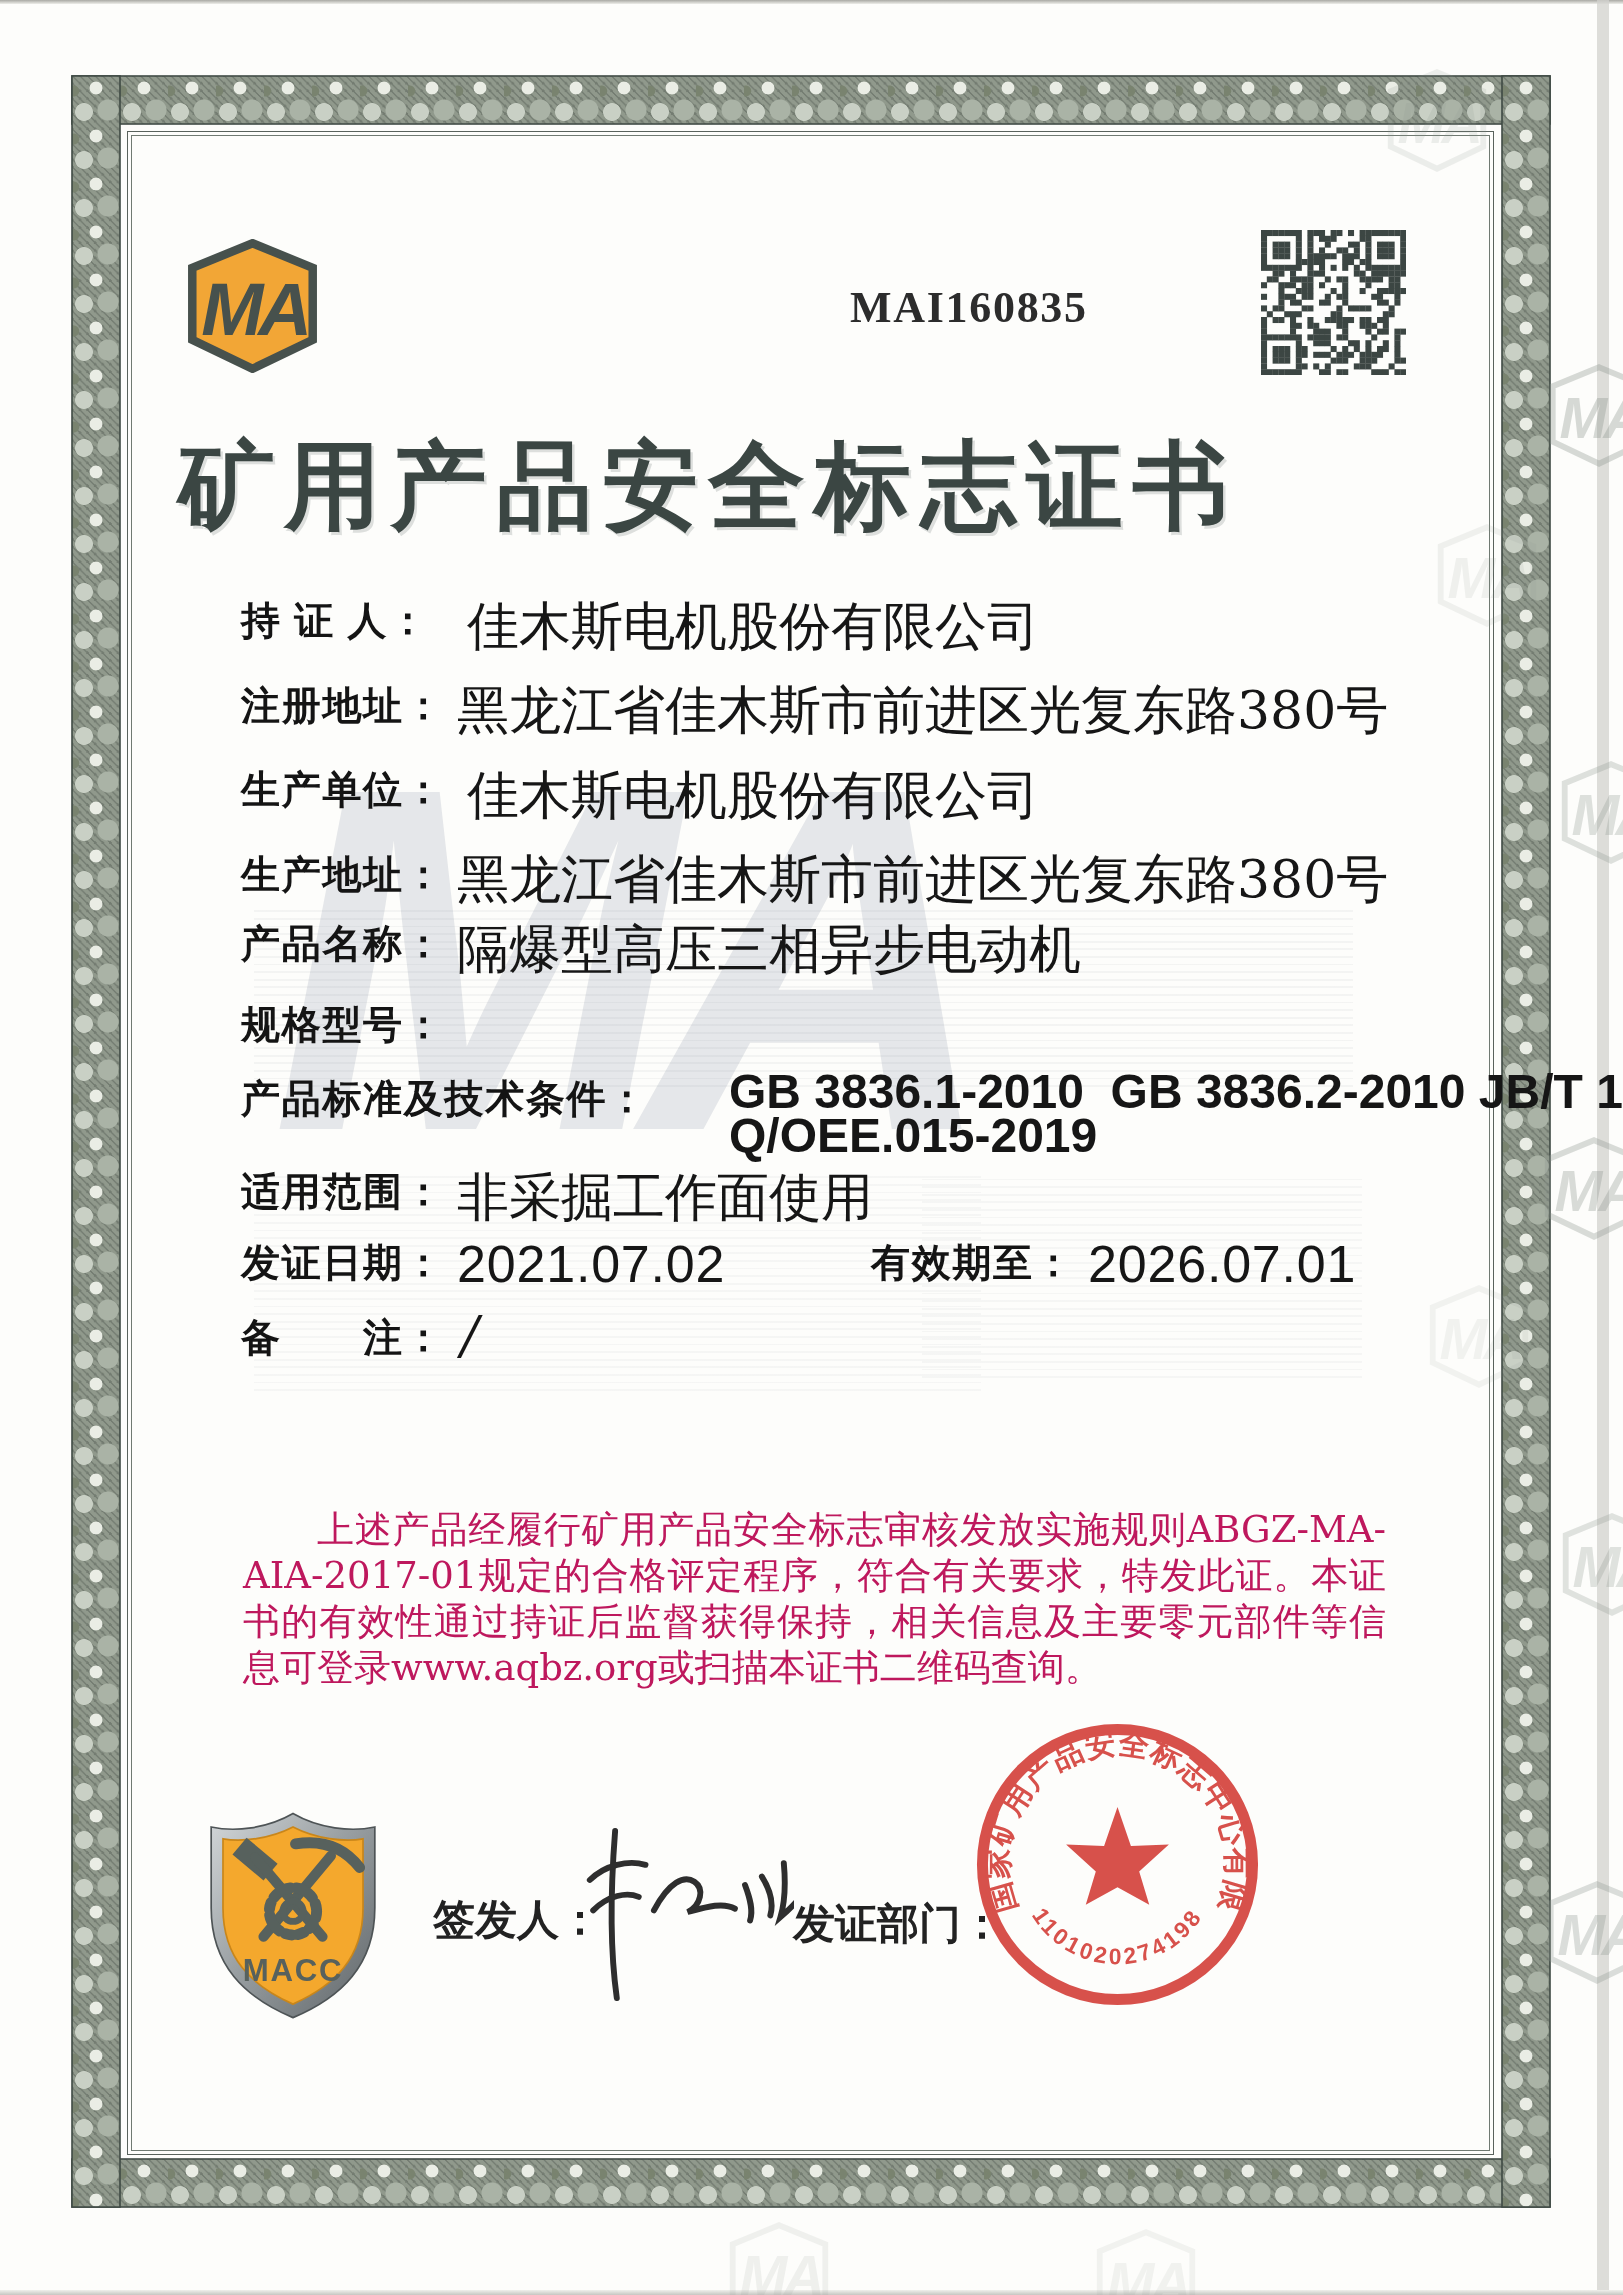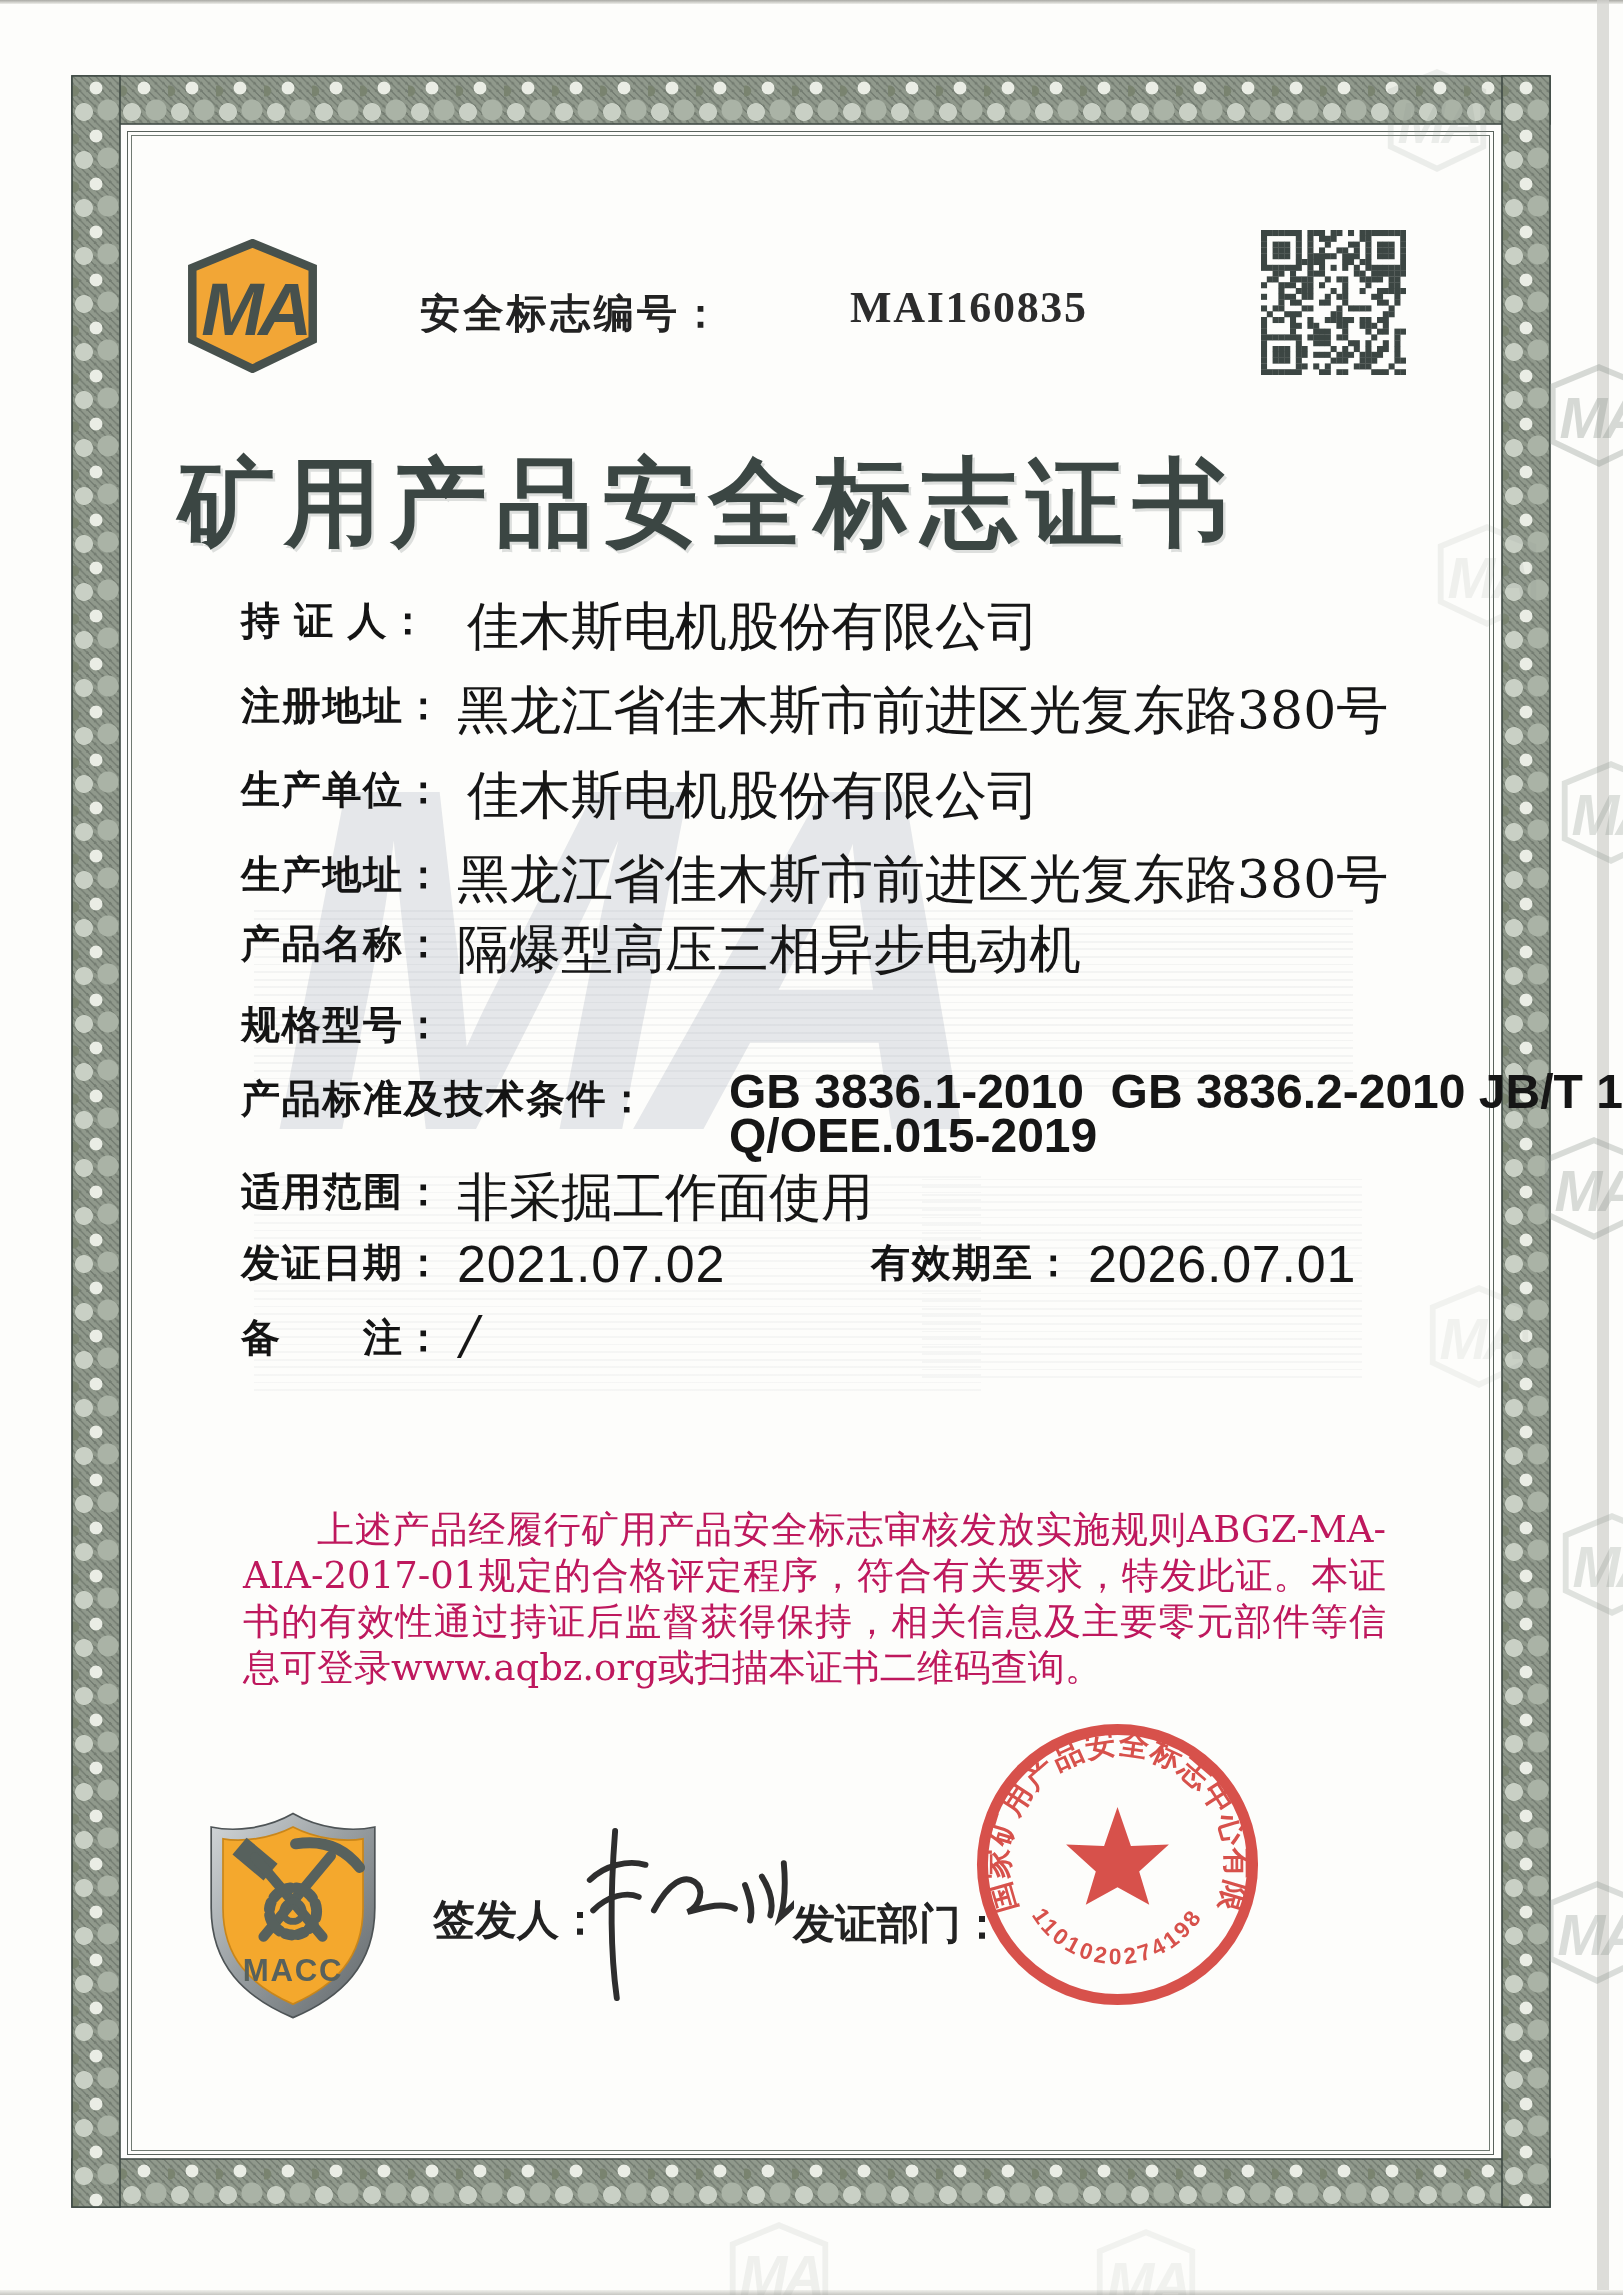--- a/index.html
+++ b/index.html
@@ -41,21 +41,21 @@
   .stripes{background:repeating-linear-gradient(0deg, rgba(108,118,128,.12) 0 1.7px, rgba(0,0,0,0) 1.7px 7.6px);z-index:1;}
   .st1{left:254px;top:909px;width:1099px;height:178px;opacity:.55;}
   .st2{left:254px;top:1175px;width:727px;height:216px;opacity:.45;}
   .st3{left:922px;top:1175px;width:440px;height:203px;opacity:.45;}
   .ghost{z-index:2;}
   
   .z3{z-index:3;}
   .mark-line-label{left:420px;top:286px;font-size:40px;font-weight:700;letter-spacing:3.4px;color:#222;}
   .mark-number{left:850px;top:282px;font-size:44px;font-weight:700;font-family:"Liberation Serif","DejaVu Serif",serif;color:#2c2c2c;letter-spacing:1.7px;}
   .cert-title{
-    left:0;top:440px;width:1417px;text-align:center;
+    left:0;top:423px;width:1417px;text-align:center;
     font-size:96px;font-weight:800;letter-spacing:10px;color:#3b4643;
     font-family:"DejaVu Serif","Liberation Serif",serif;
     text-shadow:2.5px 2.5px 0 rgba(59,70,67,.16);
   }
   .flabel{font-size:39px;font-weight:700;color:#141414;white-space:pre;letter-spacing:1.7px;}
   .fvalue{font-size:52px;font-weight:400;color:#161616;white-space:pre;font-family:"DejaVu Serif","Liberation Serif",serif;}
   .fvalue-num{font-family:"Liberation Sans","DejaVu Sans",sans-serif;letter-spacing:0.8px;}
   .std-value{font-size:48px;line-height:44px;font-weight:700;letter-spacing:0;}
   .statement{
     left:243px;top:1507px;width:1143px;
@@ -148,21 +148,20 @@
   <div class="abs band band-right"></div>
   <div class="abs inner-frame"></div>
 
   <div class="abs z3" style="left:188px;top:239px;">
     <svg width="129" height="134" viewBox="0 0 152 158">
       <polygon points="76,5 147,34 147,119 76,153 5,119 5,34" fill="#f2a636" stroke="#47514d" stroke-width="10" stroke-linejoin="miter"></polygon>
       <text x="78" y="113" text-anchor="middle" font-family="Liberation Sans, sans-serif" font-size="88" font-weight="900" font-style="italic" letter-spacing="-6" fill="#47514d">MA</text>
     </svg>
   </div>
 
-  <span class="abs z3 mark-line-label">安全标志编号：</span>
   <span class="abs z3 mark-number">MAI160835</span>
 
   <div class="abs z3" style="left:1261px;top:230px;">
     <svg id="qr-svg" width="145" height="145" viewBox="0 0 172 172">
         <rect x="0.00" y="0.00" width="7.18" height="7.18" fill="#3c4643"></rect>
         <rect x="6.88" y="0.00" width="7.18" height="7.18" fill="#3c4643"></rect>
         <rect x="13.76" y="0.00" width="7.18" height="7.18" fill="#3c4643"></rect>
         <rect x="20.64" y="0.00" width="7.18" height="7.18" fill="#3c4643"></rect>
         <rect x="27.52" y="0.00" width="7.18" height="7.18" fill="#3c4643"></rect>
         <rect x="34.40" y="0.00" width="7.18" height="7.18" fill="#3c4643"></rect>

